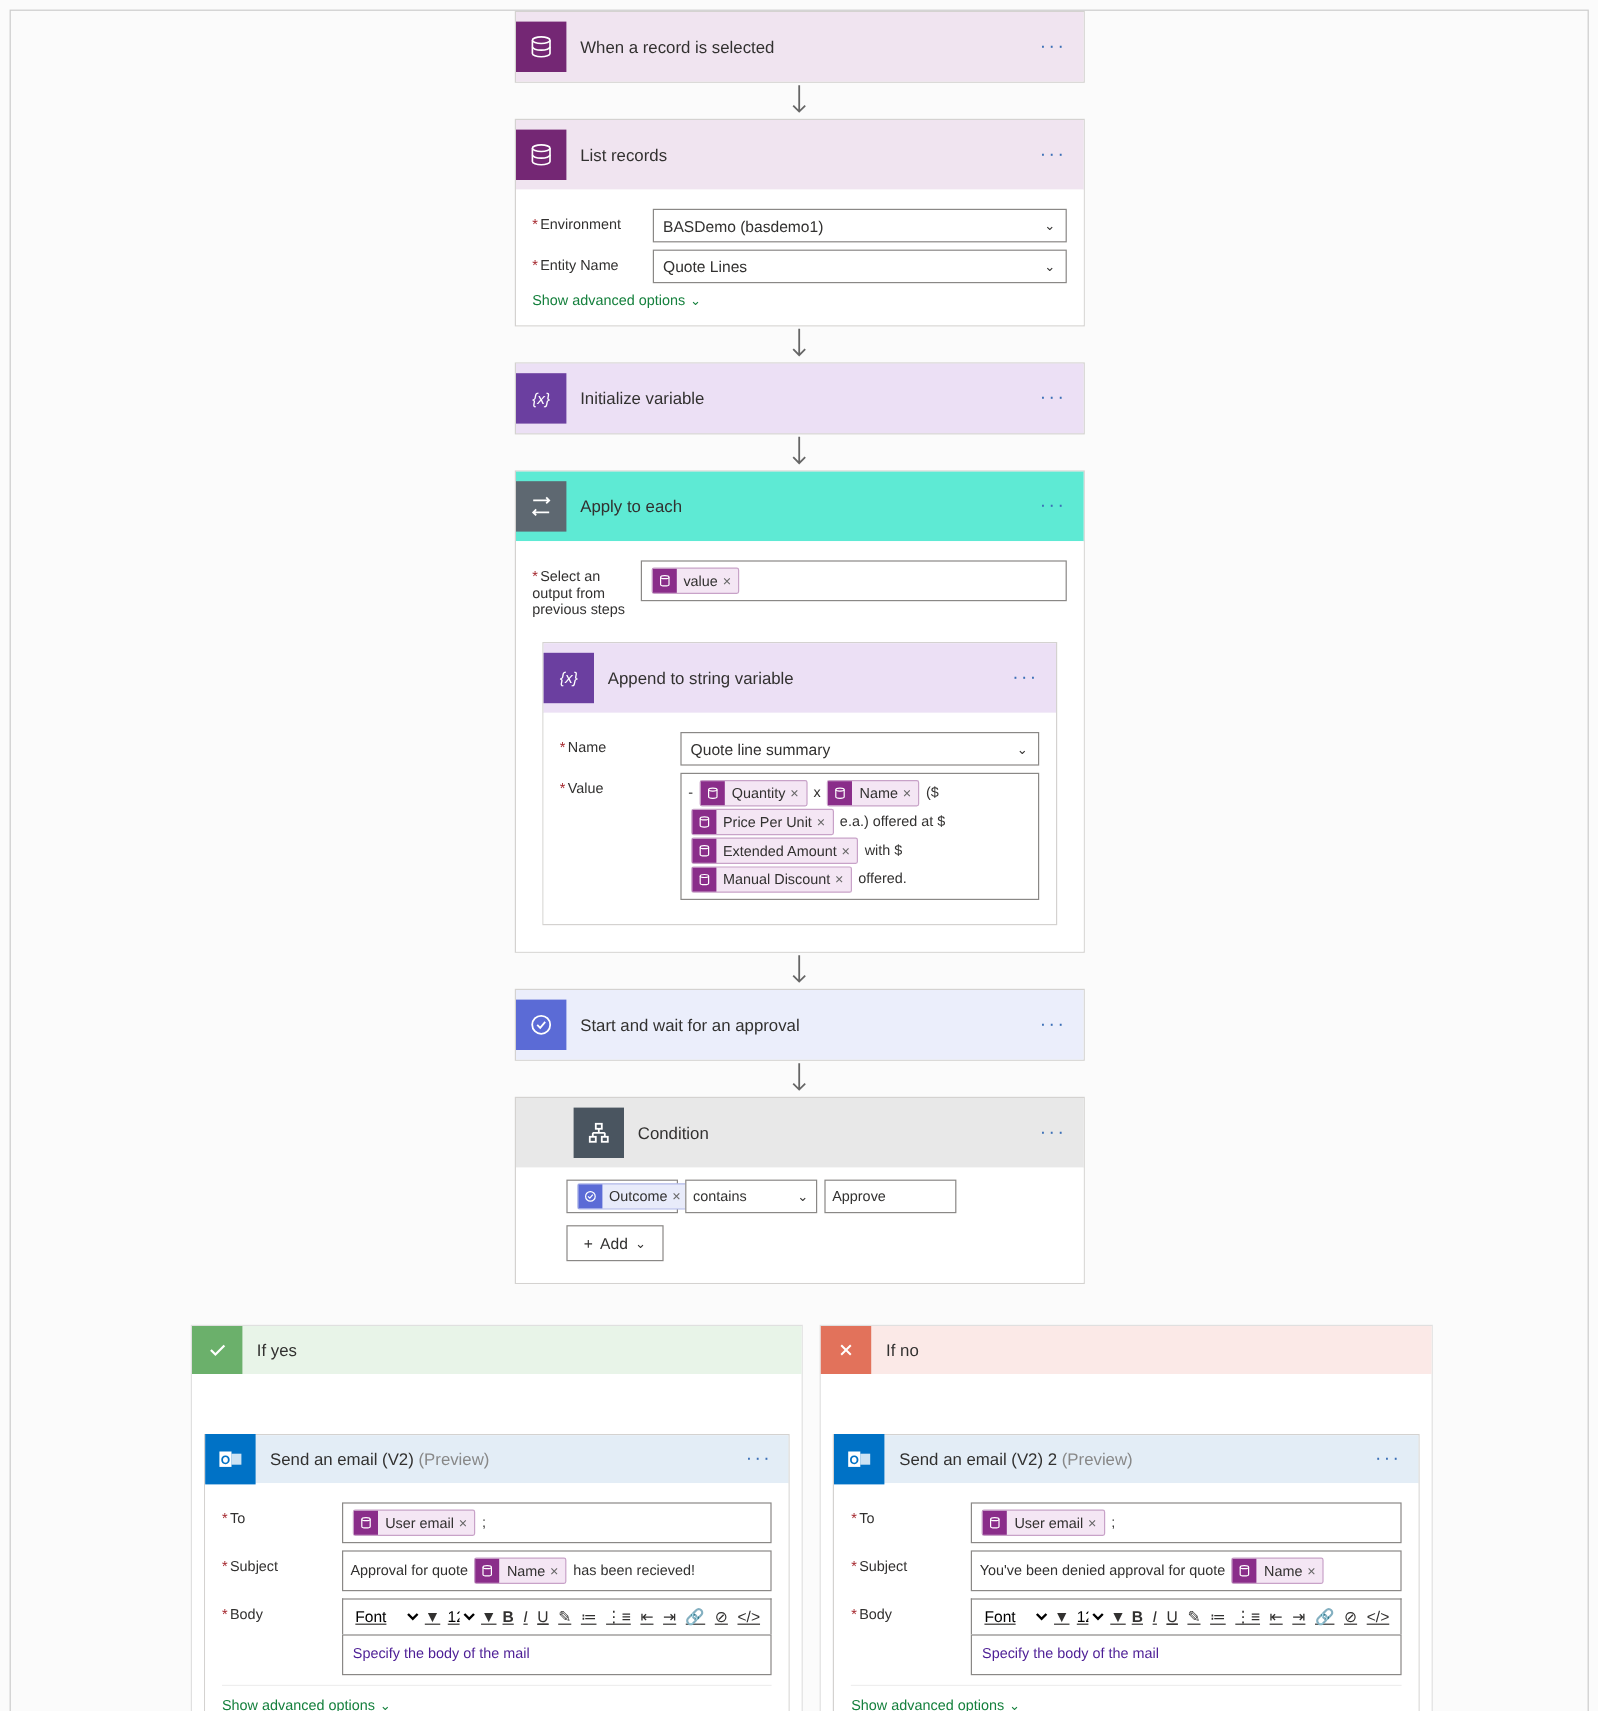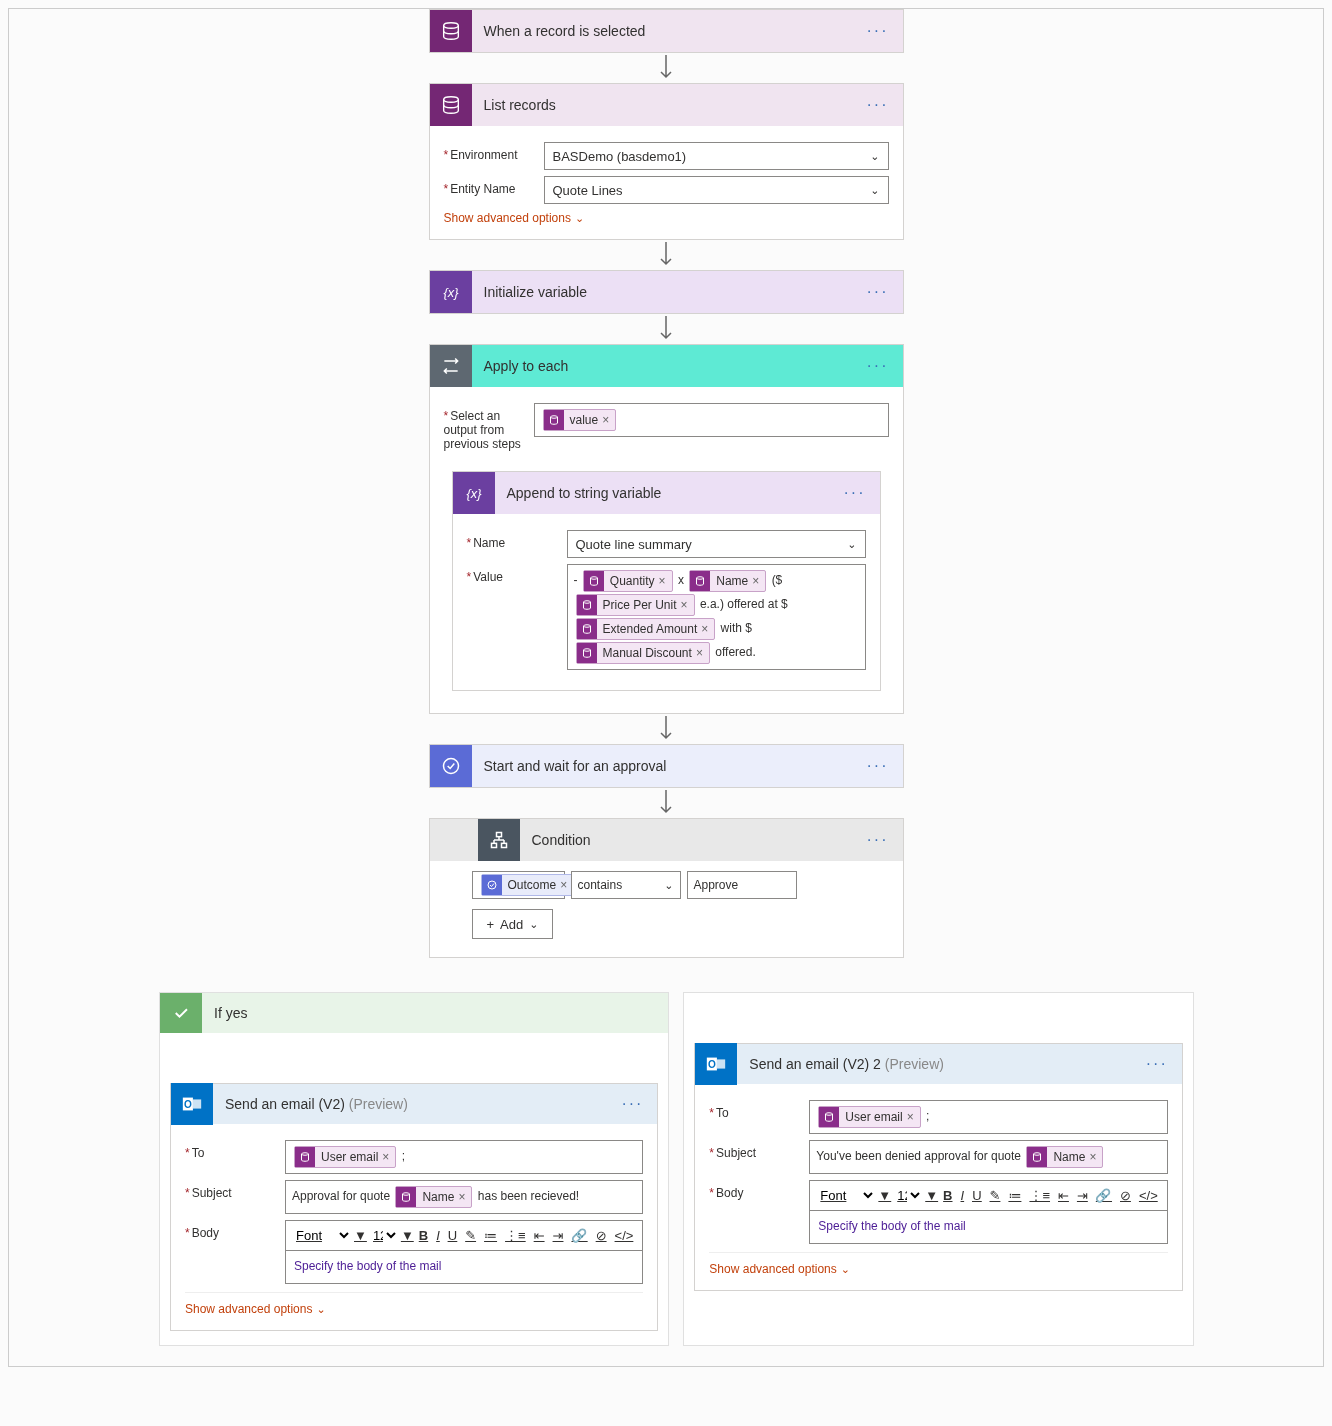--- a/index.html
+++ b/index.html
@@ -1,32 +1,32 @@
 <!DOCTYPE html>
 <html><head>
 <meta charset="utf-8">
 <style>
 * { box-sizing: border-box; margin: 0; padding: 0; }
 body { font-family: "Segoe UI", -apple-system, sans-serif; background: #fbfbfb; font-size: 13px; color: #323130; padding: 8px; }
 .canvas { border: 1px solid #ccc; padding: 0 0 20px 0; }
 .flow-col { display: flex; flex-direction: column; align-items: center; }
 .card { width: 475px; border: 1px solid #d4d2d0; background: #fff; }
 .card-wide { width: 475px; }
-.header { display: flex; align-items: center; height: 42px; }
+.header { display: flex; align-items: center; height: 58px; }
 .icon-box { width: 42px; height: 42px; display: flex; align-items: center; justify-content: center; flex-shrink: 0; }
 .title { flex: 1; padding: 0 12px; font-size: 14px; }
 .title .paren { color: #888; }
 .ellipsis { padding: 0 14px; color: #3b6fb6; font-size: 16px; letter-spacing: 2px; cursor: pointer; }
 .body { padding: 10px 14px 14px 14px; background: #fff; }
 .row { display: flex; align-items: flex-start; margin: 6px 0; }
 .label { width: 100px; font-size: 12px; padding-top: 6px; }
 .req::before { content: "*"; color: #a4262c; margin-right: 2px; }
 .field { flex: 1; border: 1px solid #8a8886; height: 28px; display: flex; align-items: center; padding: 0 8px; font-size: 13px; justify-content: space-between; background: #fff; }
 .field-multi { flex: 1; border: 1px solid #8a8886; min-height: 28px; padding: 4px 6px; font-size: 12px; line-height: 22px; background: #fff; }
-.link { color: #c2410c; font-size: 12px; cursor: pointer; display: inline-flex; align-items: center; gap: 4px; justify-content: flex-end; }
+.link { color: #15803d; font-size: 12px; cursor: pointer; display: inline-flex; align-items: center; gap: 4px; justify-content: flex-end; }
 .arrow { height: 30px; display: flex; align-items: center; justify-content: center; color: #666; }
 .arrow svg { width: 16px; height: 30px; }
 .token { display: inline-flex; align-items: center; background: #f4e6f4; border: 1px solid #c8a2c8; border-radius: 2px; height: 22px; padding: 0 6px 0 0; font-size: 12px; margin: 1px 2px; vertical-align: middle; }
 .token .ticon { width: 20px; height: 20px; background: #8a2d8a; display: inline-flex; align-items: center; justify-content: center; margin-right: 6px; }
 .token .tx { margin-left: 4px; color: #666; cursor: pointer; }
 .token-approval { background: #e8ebfa; border-color: #b0b8e8; }
 .token-approval .ticon { background: #5b6bd6; }
 .chev { font-size: 11px; }
 .nested { margin: 20px 8px 8px; }
 .addaction { display: flex; justify-content: center; padding: 20px 0 10px; }
@@ -415,20 +415,28 @@
           <div class="link" data-name="show-advanced-link">
                 <span>Show advanced options</span> 
                 <span class="chev">⌄</span>
               </div>
         </div>
       </div>
     </div>
   </div>
 
   <div class="branch" data-name="if-no-branch">
+    <div class="branch-head no">
+      <div class="branch-icon" data-name="close-icon" style="background:#e2725b">
+        <svg width="16" height="16" viewBox="0 0 24 24" fill="none" stroke="#fff" stroke-width="2.5">
+              <path d="M6 6l12 12M18 6L6 18"></path>
+            </svg>
+      </div>
+      <div class="title" data-name="no-title">If no</div>
+    </div>
     <div class="branch-body">
       <div class="email-card" data-name="email-no-card">
         <div class="email-head bg-out">
           <div class="icon-box" data-name="outlook-icon">
             <svg width="22" height="22" viewBox="0 0 24 24">
                   <rect x="2" y="5" width="11" height="14" fill="#fff"></rect>
                   <text x="7.5" y="16" font-size="11" fill="#0072c6" text-anchor="middle" font-weight="bold">O</text>
                   <rect x="13" y="7" width="9" height="10" fill="#fff" opacity="0.8"></rect>
                 </svg>
           </div>

